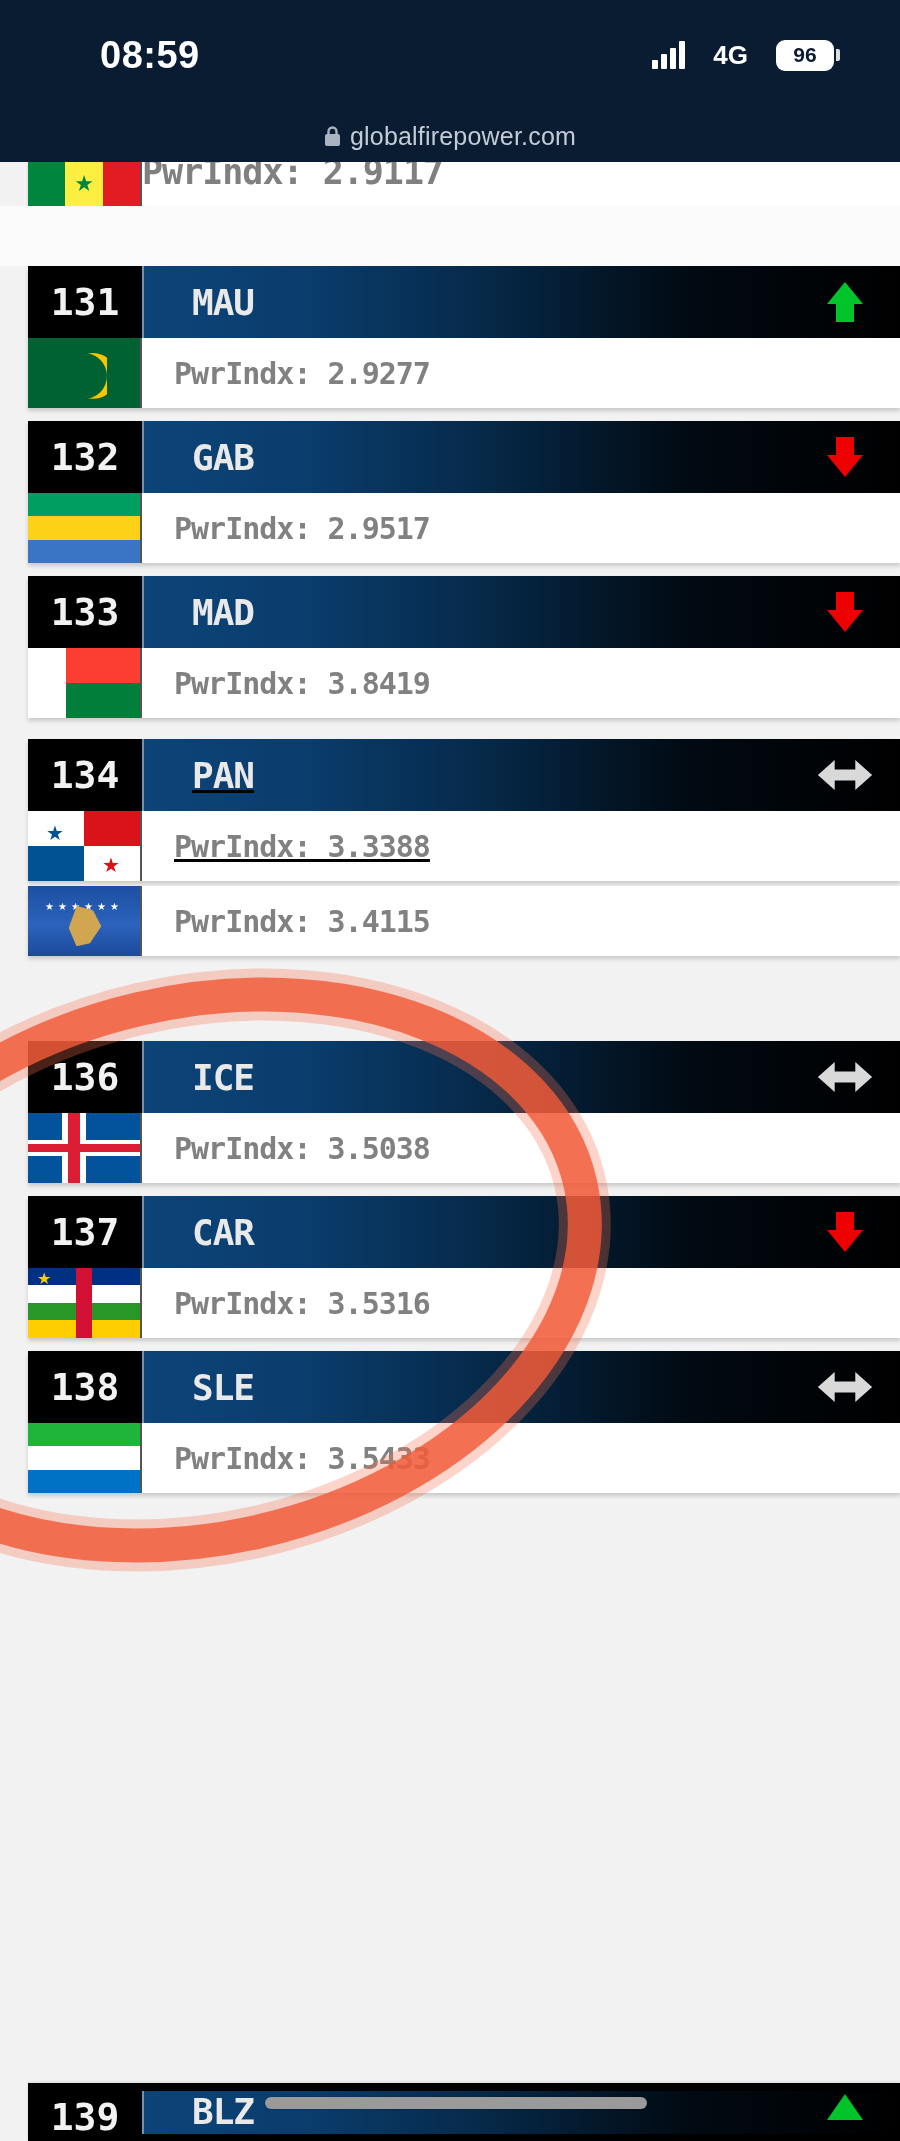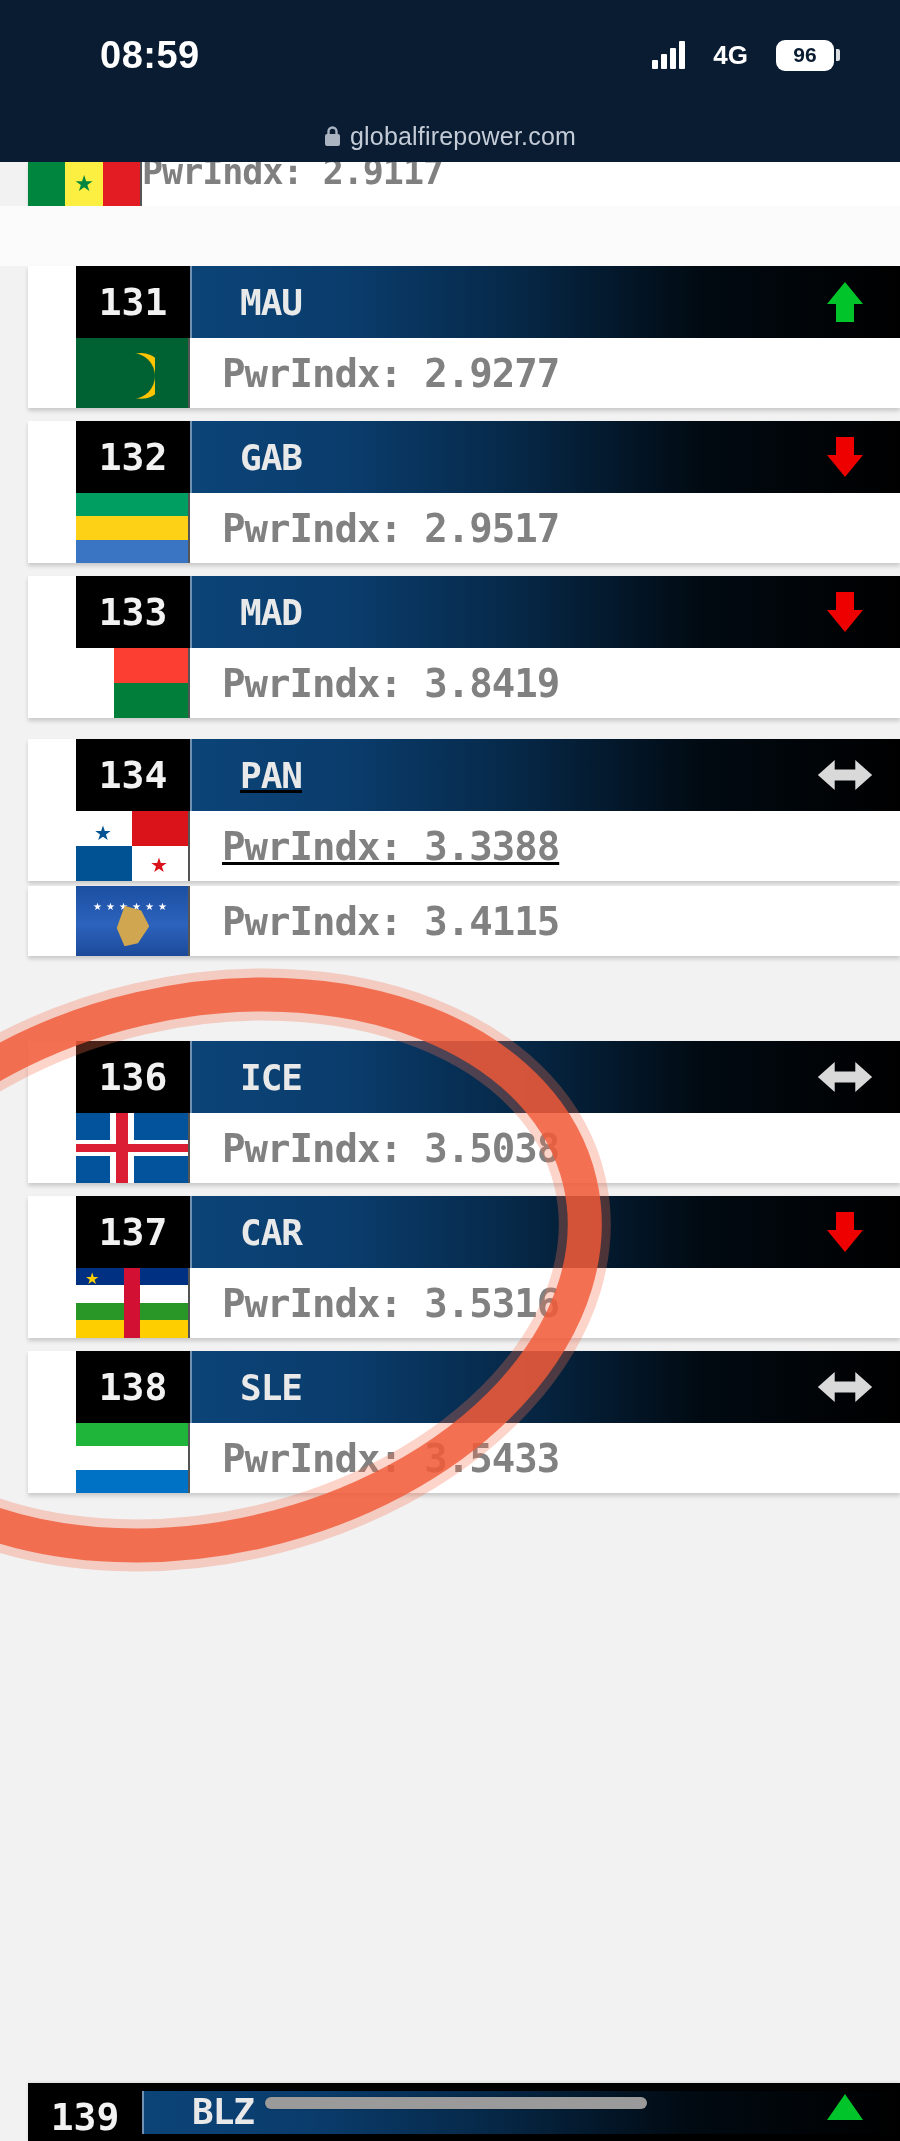--- a/index.html
+++ b/index.html
@@ -82,21 +82,20 @@
   
   #white-gap{
     position:absolute; left:0; top:44px; width:900px; height:60px; background:#fbfbfb;
   }
 
   
   .rowcard{
     position:absolute; left:28px; width:872px;
     background:#fff;
     box-shadow:0 3px 4px rgba(0,0,0,.17);
-    padding-left:48px;
   }
   .rowcard .head{
     height:72px; display:flex; align-items:stretch; position:relative;
     background:#000;
   }
   .rank{
     width:114px; flex:0 0 114px; background:#000000;
     display:flex; align-items:center; justify-content:center;
     color:#f2f2f2; font-size:38px; font-weight:700;
     font-family:"DejaVu Sans Mono", monospace;
@@ -121,21 +120,21 @@
     height:70px; display:flex; align-items:stretch; background:#fff;
   }
   .flagcell{
     width:114px; flex:0 0 114px; position:relative; overflow:hidden;
     border-right:2px solid #555;
   }
   .pwrcell{
     flex:1; display:flex; align-items:center; padding-left:32px;
   }
   .pwrcell span{
-    color:#818181; font-size:39px; font-weight:700;
+    color:#818181; font-size:30px; font-weight:700;
     font-family:"DejaVu Sans Mono", monospace; letter-spacing:-1px;
   }
 
   
   .flag{ position:absolute; inset:0; }
   
   .fl-sen{ background:linear-gradient(to right,#00853f 0 33.3%,#fdef42 33.3% 66.6%,#e31b23 66.6% 100%); }
   .fl-sen .star{ position:absolute; left:50%; top:50%; transform:translate(-50%,-50%);
                  color:#00853f; font-size:22px; line-height:1; }
   

